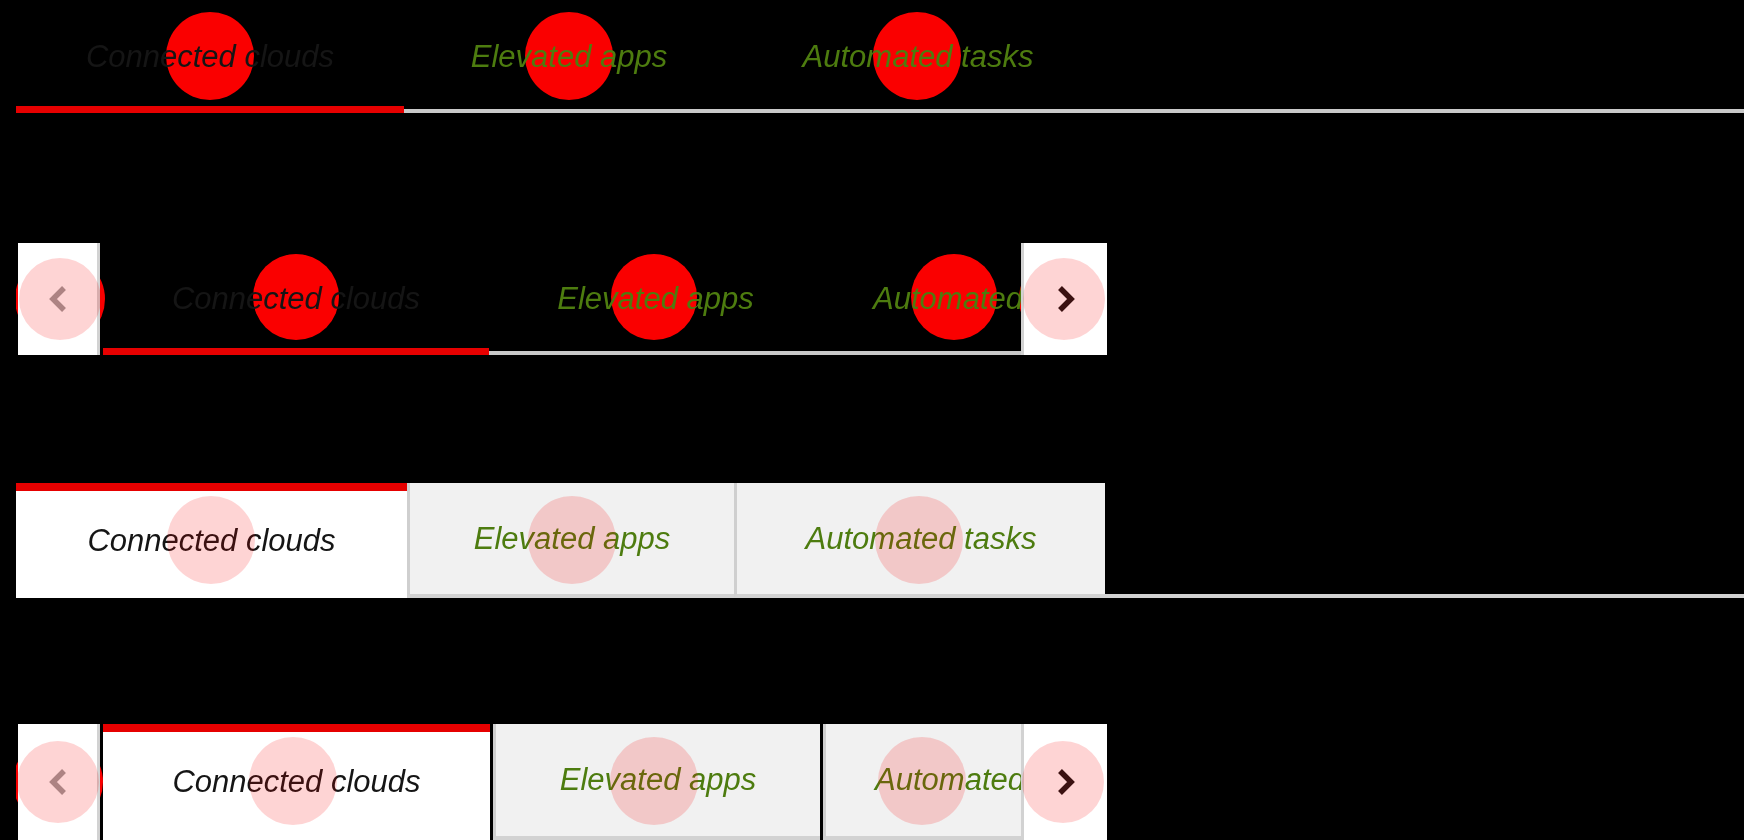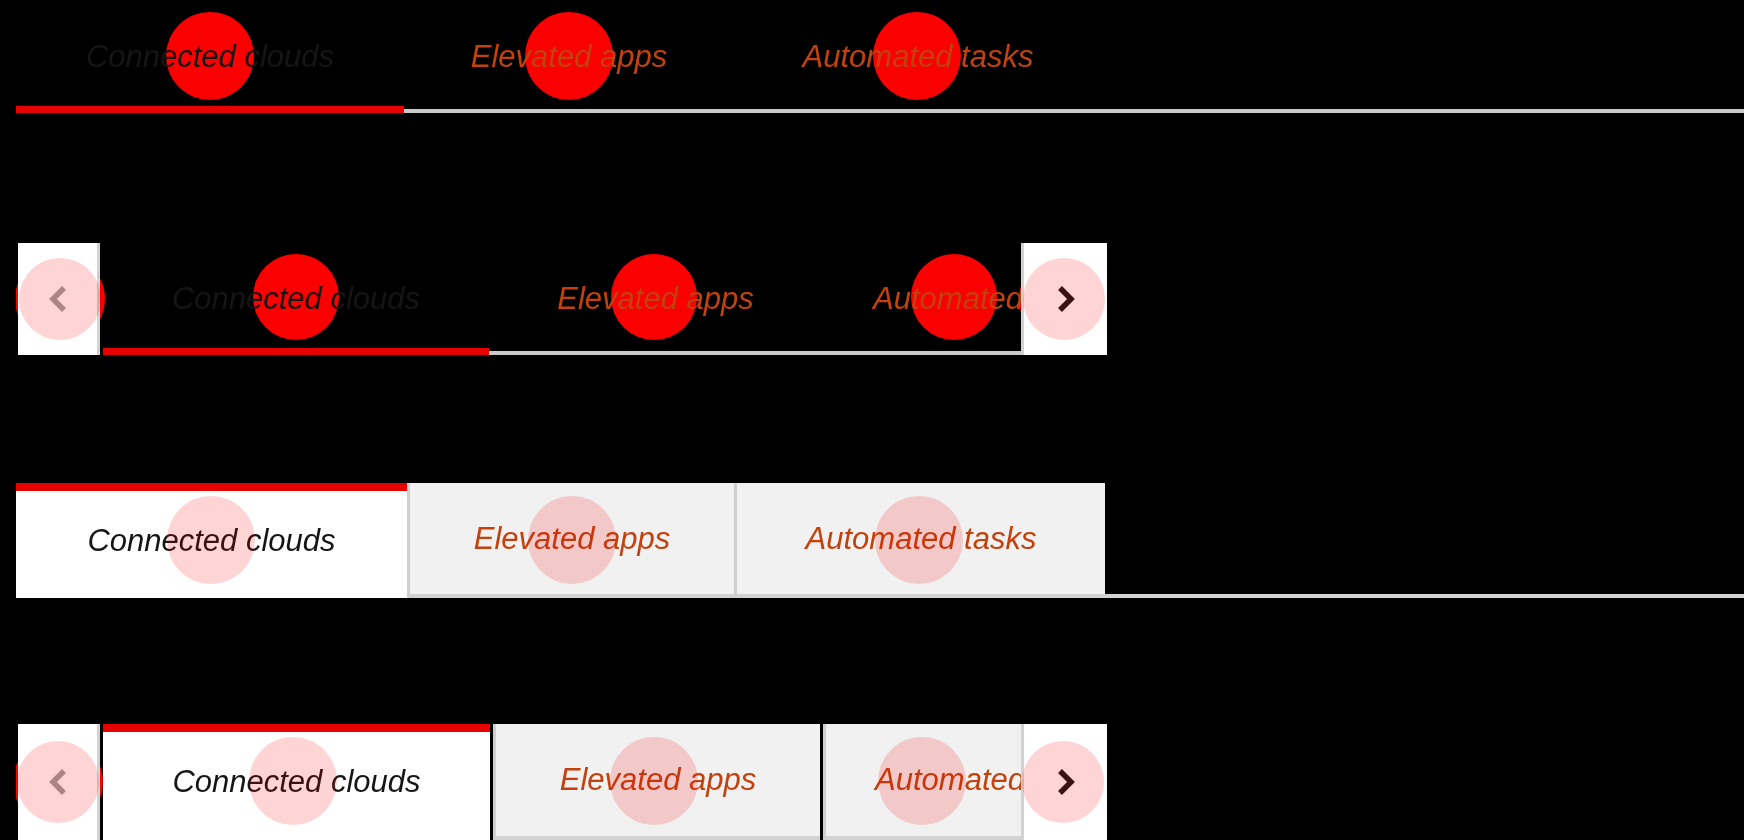--- a/index.html
+++ b/index.html
@@ -3,21 +3,21 @@
 <meta charset="utf-8">
 <style>
   * { margin:0; padding:0; box-sizing:border-box; }
   html,body { width:1744px; height:840px; background:#000; overflow:hidden;
               font-family:"Liberation Sans", sans-serif; }
   .stage { position:relative; width:1744px; height:840px; background:#000; }
 
   
   .tabrow { position:absolute; left:16px;font-style:italic; }
   .tab { position:absolute; top:0; bottom:0; display:flex; align-items:center;
-         justify-content:center; font-size:31px; color:#c2410c; cursor:pointer;
+         justify-content:center; font-size:31px; color:#4d7c0f; cursor:pointer;
          white-space:nowrap; z-index:1; }
   .tab .lbl { position:relative; z-index:2; }
   .tab.active { color:#151515; }
 
   
   .row1 { top:0; height:113px; width:1744px; }
   .row2 { top:243px; height:112px; width:1091px; overflow:hidden; }
   .u-track { position:absolute; bottom:0; height:4px; background:#c9c9c9; z-index:0; }
   .tab.u-active::after { content:""; position:absolute; left:0; right:0; bottom:0;
                          height:7px; background:#e60000; z-index:1; }

